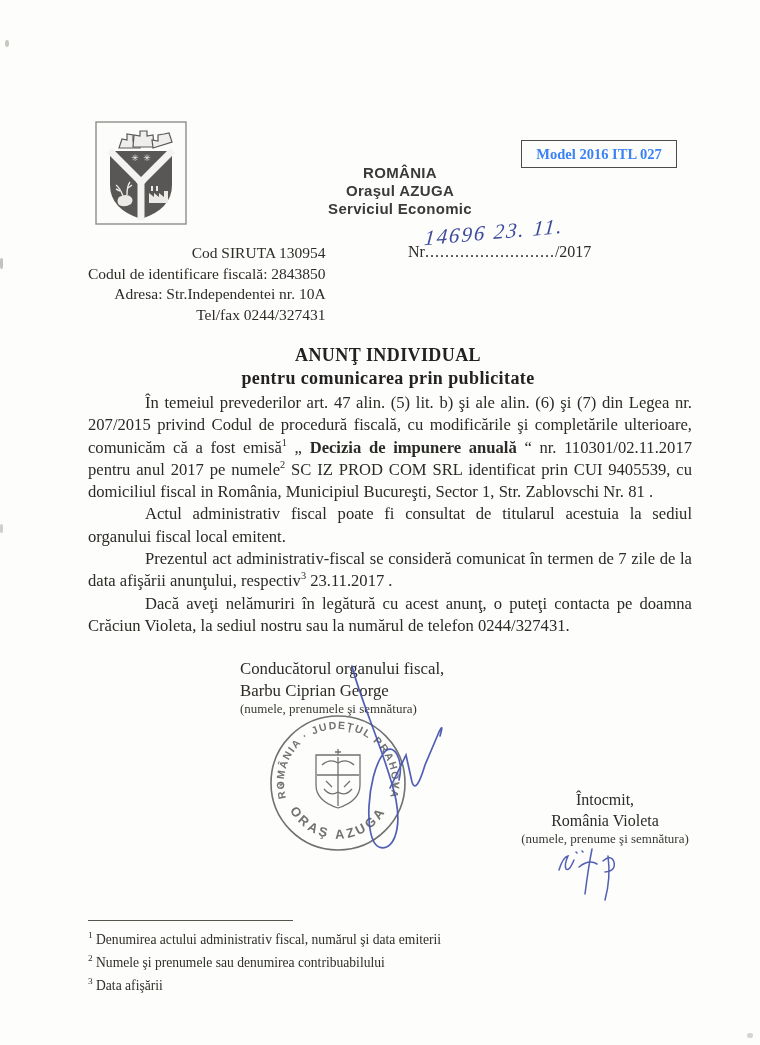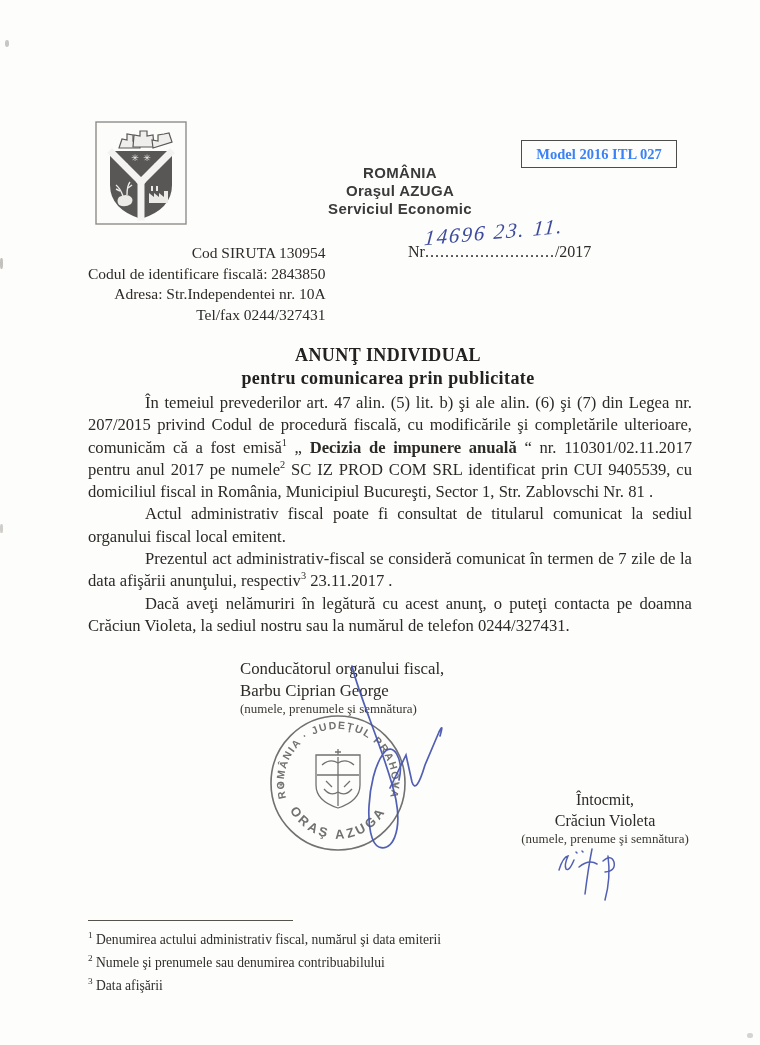--- a/index.html
+++ b/index.html
@@ -131,21 +131,21 @@
     <div>Tel/fax 0244/327431</div>
   </div>
 
   <div class="doc-title">
     <div>ANUNŢ INDIVIDUAL</div>
     <div>pentru comunicarea prin publicitate</div>
   </div>
 
   <div class="body-text">
     <p><span>În temeiul prevederilor art. 47 alin. (5) lit. b) şi ale alin. (6) şi (7) din Legea nr. 207/2015 privind Codul de procedură fiscală, cu modificările şi completările ulterioare, comunicăm că a fost emisă</span><sup>1</sup><span> „ </span><span class="b">Decizia de impunere anuală</span><span> “ nr. 110301/02.11.2017 pentru anul 2017 pe numele</span><sup>2</sup><span>  SC IZ PROD COM SRL identificat prin CUI 9405539, cu domiciliul fiscal in România, Municipiul Bucureşti, Sector 1, Str. Zablovschi Nr. 81 .</span></p>
-    <p>Actul administrativ fiscal poate fi consultat de titularul comunicat la sediul organului fiscal local emitent.</p>
+    <p>Actul administrativ fiscal poate fi consultat de titularul acestuia la sediul organului fiscal local emitent.</p>
     <p><span>Prezentul act administrativ-fiscal se consideră comunicat în termen de 7 zile de la data afişării anunţului, respectiv</span><sup>3</sup><span> 23.11.2017 .</span></p>
     <p>Dacă aveţi nelămuriri în legătură cu acest anunţ, o puteţi contacta pe doamna Crăciun Violeta, la sediul nostru sau la numărul de telefon 0244/327431.</p>
   </div>
 
   <div class="signer-left">
     <div>Conducătorul organului fiscal,</div>
     <div>Barbu Ciprian George</div>
     <div class="note">(numele, prenumele şi semnătura)</div>
   </div>
 
@@ -181,21 +181,21 @@
     <svg width="150" height="205" viewBox="0 0 150 205">
       <g stroke="#4352ae" stroke-width="1.7" fill="none" stroke-linecap="round" opacity="0.92">
         <path d="M34,8 C42,42 70,102 78,142 C84,174 74,194 61,189 C45,182 49,118 65,96 C75,82 86,101 81,122"></path>
         <path d="M72,130 L88,97 L94,124 Q98,137 107,107 L121,74 Q126,64 122,78"></path>
       </g>
     </svg>
   </div>
 
   <div class="preparer">
     <div>Întocmit,</div>
-    <div>Crăciun Violeta</div>
+    <div>România Violeta</div>
     <div class="note">(numele, prenume şi semnătura)</div>
   </div>
 
   <div class="ink-small">
     <svg width="92" height="62" viewBox="0 0 92 62">
       <g stroke="#4352ae" stroke-width="1.5" fill="none" stroke-linecap="round" opacity="0.92">
         <path d="M14,28 q4,-13 9,-14 q-4,9 -2,13 q3,3 8,-9"></path>
         <path d="M31,10 l1,1 M37,9 l1,1"></path>
         <path d="M47,7 C44,22 42,36 40,52"></path>
         <path d="M34,25 q10,-8 18,-3"></path>

